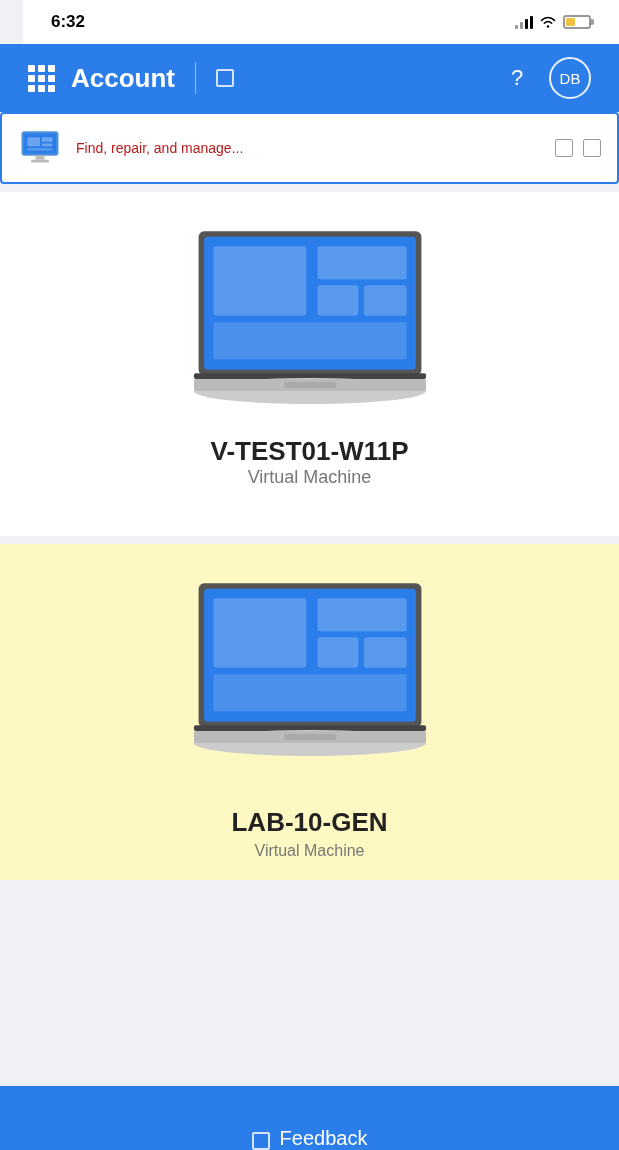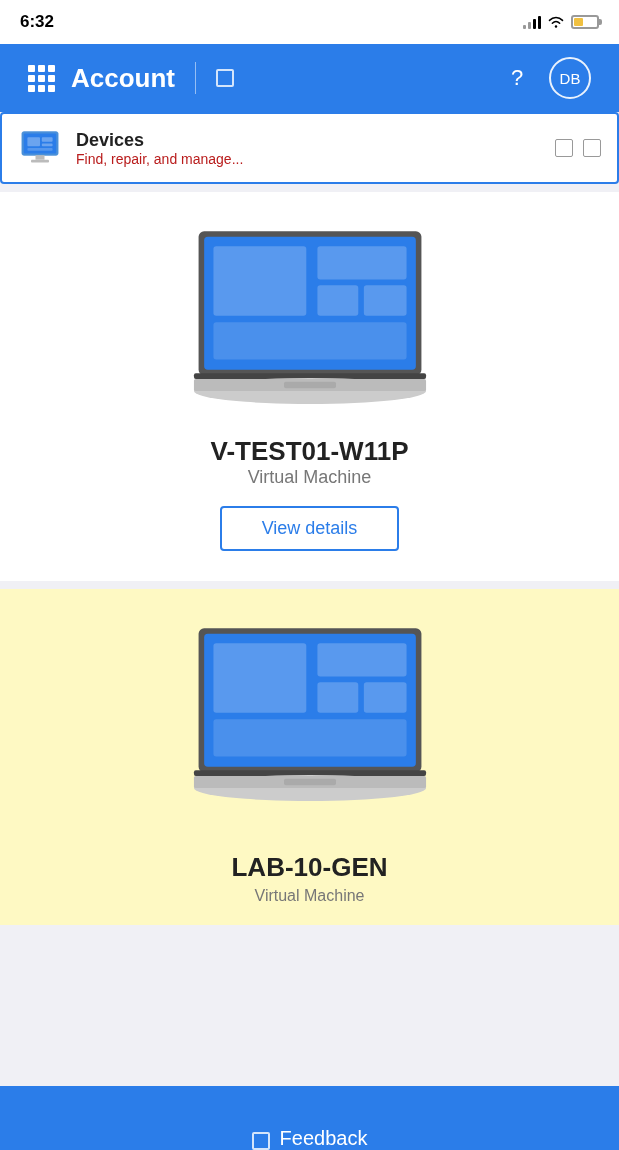--- a/index.html
+++ b/index.html
@@ -13,21 +13,22 @@
       overflow-x: hidden;
     }
 
     
     .status-bar {
       background: #fff;
       height: 44px;
       display: flex;
       align-items: center;
       justify-content: space-between;
-      padding: 0 20px;
+      padding: 0 28px;
+      margin-left: 23px;
     }
     .status-time {
       font-size: 17px;
       font-weight: 600;
       color: #000;
     }
     .status-icons {
       display: flex;
       align-items: center;
       gap: 6px;
@@ -338,21 +339,20 @@
         <rect x="17" y="28" width="10" height="5" fill="#bbb"></rect>
         <rect x="12" y="33" width="20" height="3" rx="1" fill="#bbb"></rect>
 
         <rect x="8" y="8" width="14" height="10" rx="1" fill="rgba(255,255,255,0.3)"></rect>
         <rect x="24" y="8" width="12" height="5" rx="1" fill="rgba(255,255,255,0.3)"></rect>
         <rect x="24" y="15" width="12" height="3" rx="1" fill="rgba(255,255,255,0.3)"></rect>
         <rect x="8" y="20" width="28" height="3" rx="1" fill="rgba(255,255,255,0.2)"></rect>
       </svg>
     </div>
     <div class="devices-text">
-      <div class="devices-title">Devices</div>
       <div class="devices-subtitle">Find, repair, and manage...</div>
     </div>
     <div class="card-checkboxes">
       <div class="card-checkbox"></div>
       <div class="card-checkbox"></div>
     </div>
   </div>
 
   <div class="device-section">
 
@@ -371,21 +371,20 @@
         <rect x="15" y="163" width="250" height="6" rx="2" fill="#444"></rect>
 
         <ellipse cx="140" cy="182" rx="125" ry="14" fill="#ccc"></ellipse>
         <rect x="15" y="169" width="250" height="13" rx="2" fill="#bbb"></rect>
 
         <rect x="112" y="172" width="56" height="7" rx="2" fill="#aaa"></rect>
       </svg>
     </div>
     <div class="device-name">V-TEST01-W11P</div>
     <div class="device-type">Virtual Machine</div>
-    <button class="view-details-btn">View details</button>
   </div>
 
   <div class="device-section-2">
 
     <div class="laptop-wrap">
       <svg class="laptop-svg" viewBox="0 0 280 200" fill="none">
         <rect x="20" y="10" width="240" height="155" rx="6" fill="#555"></rect>
         <rect x="26" y="16" width="228" height="143" rx="4" fill="#2b7de9"></rect>
         <rect x="36" y="26" width="100" height="75" rx="3" fill="rgba(255,255,255,0.22)"></rect>
         <rect x="148" y="26" width="96" height="36" rx="3" fill="rgba(255,255,255,0.22)"></rect>

